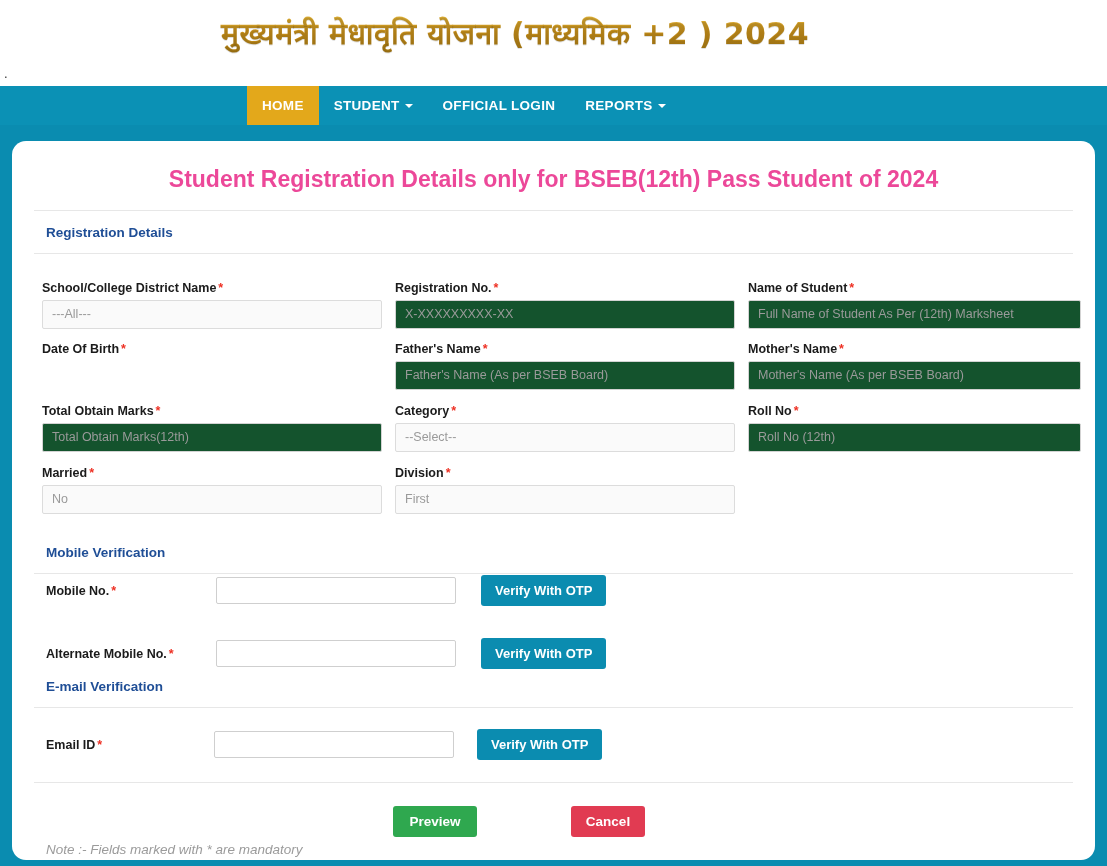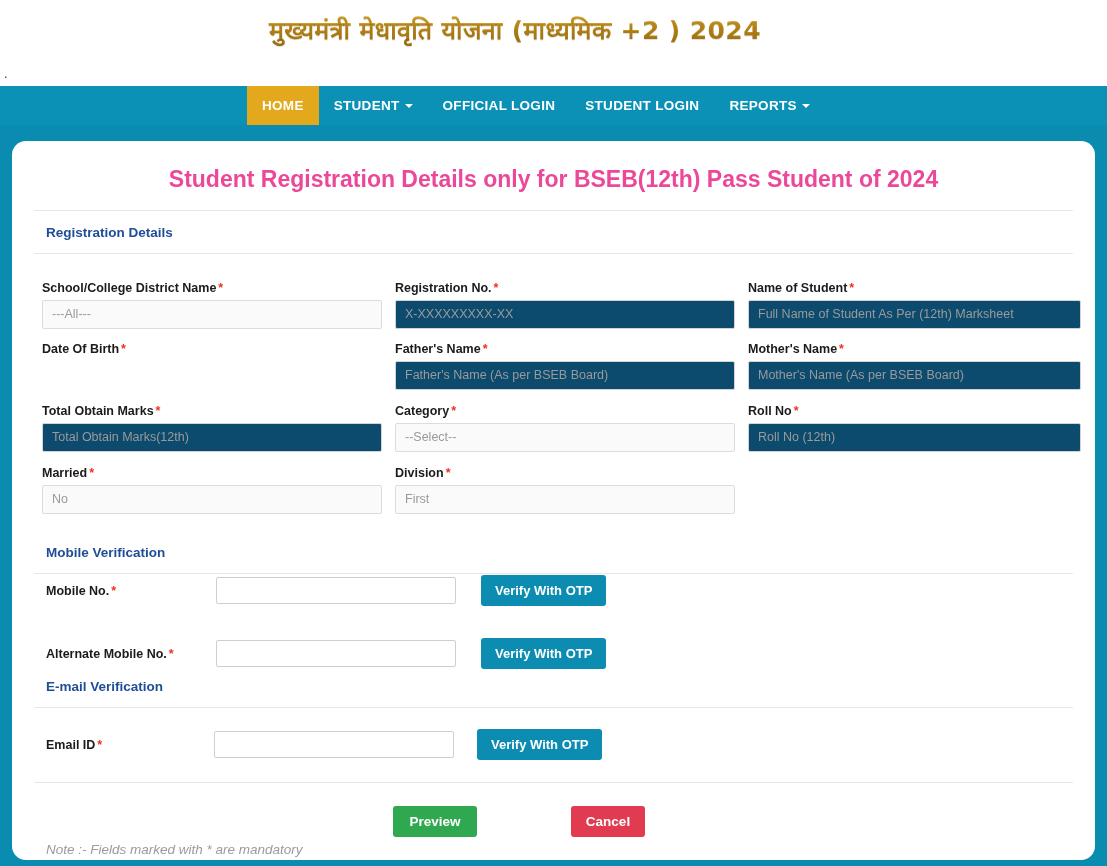--- a/index.html
+++ b/index.html
@@ -14,21 +14,21 @@
   
   .banner {
     position: absolute; left: 0; top: 0;
     width: 1107px; height: 86px;
     background: #ffffff;
   }
   .banner-title {
     position: absolute; left: 0; top: 12px;
     width: 1030px;
     text-align: center;
-    font-size: 25px;
+    font-size: 30px;
     font-weight: bold;
     letter-spacing: .4px;
     color: #c8961e;
     background: linear-gradient(180deg, #e0b53c 0%, #c9911b 48%, #a97b14 100%);
     -webkit-background-clip: text;
     background-clip: text;
     -webkit-text-fill-color: transparent;
     text-shadow: 0 1px 0 rgba(0,0,0,.12);
     font-family: "DejaVu Sans", sans-serif;
     white-space: nowrap;
@@ -114,21 +114,21 @@
     margin-bottom: 5px;
     white-space: nowrap;
   }
   .req { color: #ee3124; font-weight: bold; margin-left: 2px; }
   .ctl {
     display: block;
     width: 100%;
     height: 29px;
     border: 1px solid #d3d3d3;
     border-radius: 2px;
-    background: #0c4a6e;
+    background: #14532d;
     font-size: 12.5px;
     color: #9a9a9a;
     padding: 0 9px;
     line-height: 27px;
     font-family: "Liberation Sans", sans-serif;
     white-space: nowrap;
     overflow: hidden;
   }
   .ctl.select { background: #fafafa; border-color: #dcdcdc; }
 
@@ -199,23 +199,20 @@
       <span>HOME</span>
     </div>
     <div class="nav-item">
       <span>STUDENT</span>
       <span class="caret"></span>
     </div>
     <div class="nav-item">
       <span>OFFICIAL LOGIN</span>
     </div>
     <div class="nav-item">
-      <span>STUDENT LOGIN</span>
-    </div>
-    <div class="nav-item">
       <span>REPORTS</span>
       <span class="caret"></span>
     </div>
   </div>
 </div>
 
 <div class="card">
 
   <div class="card-title">Student Registration Details only for BSEB(12th) Pass Student of 2024</div>
 

